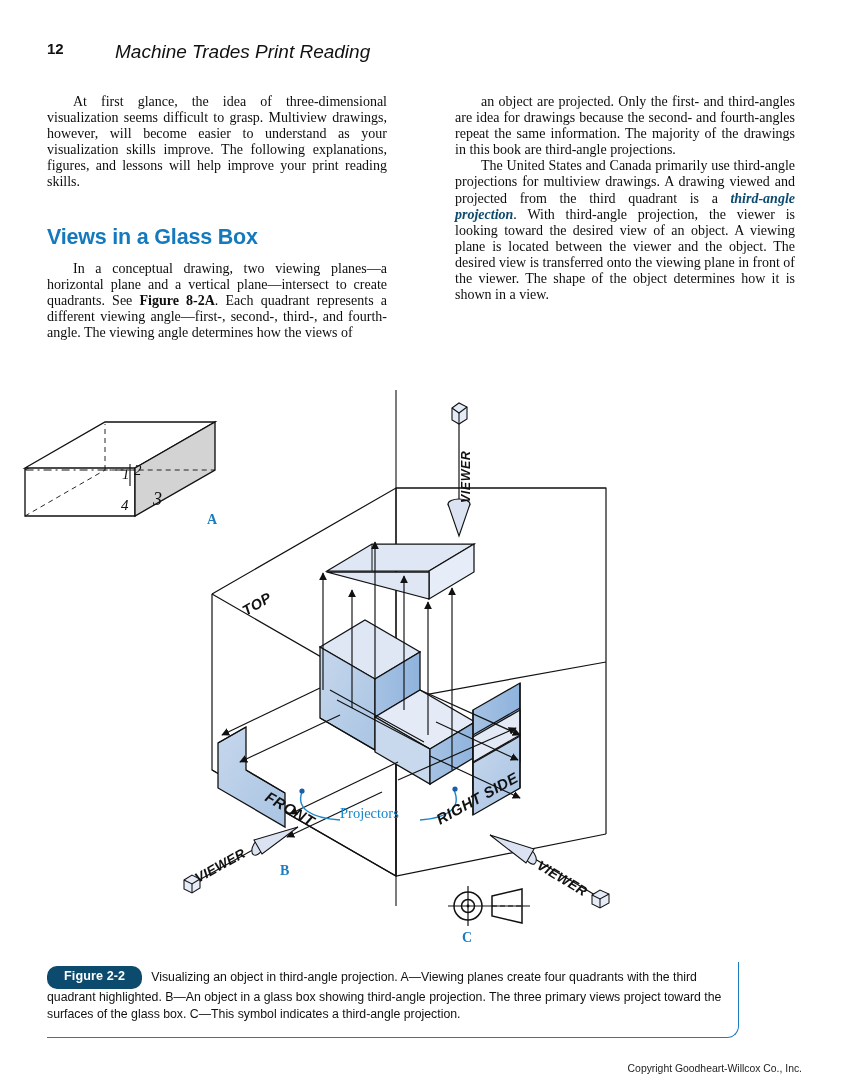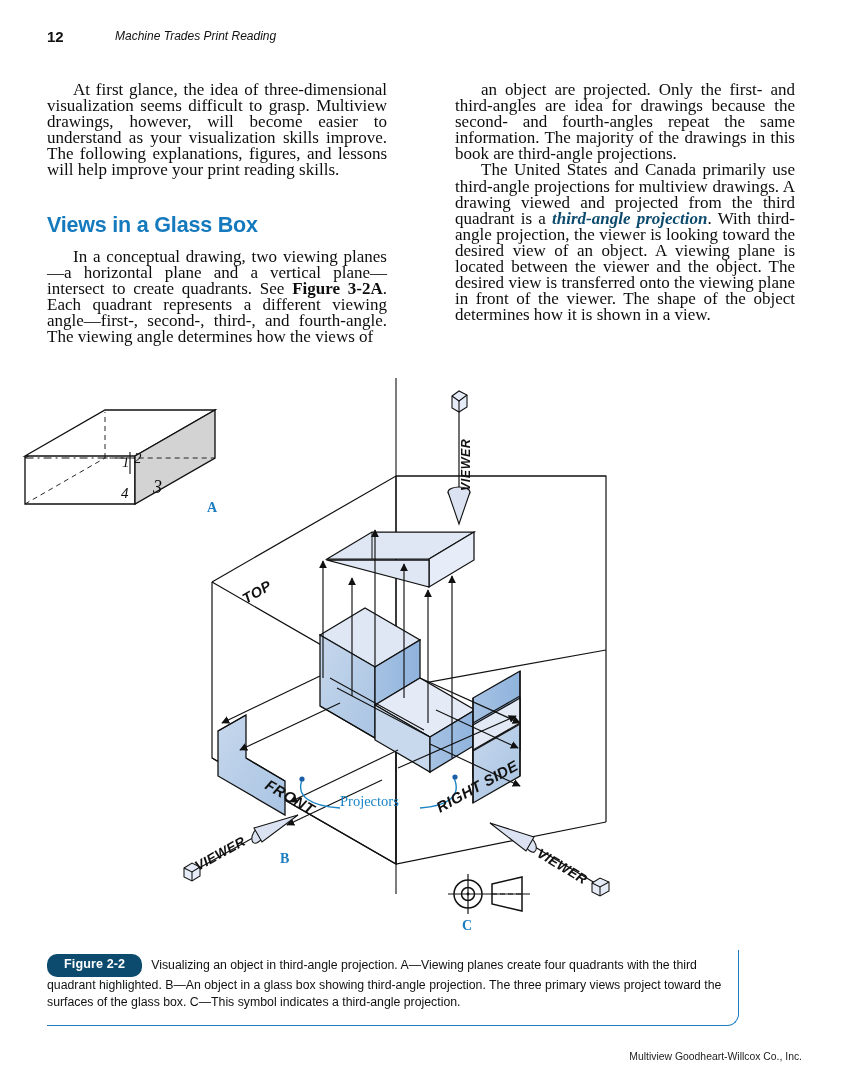--- a/index.html
+++ b/index.html
@@ -4,37 +4,37 @@
 <style>
   html,body{margin:0;padding:0;}
   body{
     width:849px;height:1087px;
     background:#ffffff;
     font-family:"Liberation Serif", serif;
     color:#0d0d0d;
     position:relative;
     overflow:hidden;
   }
-  .page{position:absolute;left:0;top:0;width:849px;height:934px;}
+  .page{position:absolute;left:0;top:12px;width:849px;height:934px;}
 
   
   .runhead{position:absolute;left:47px;top:28px;width:600px;height:22px;}
   .runhead .folio{
     font-family:"Liberation Sans", sans-serif;
     font-weight:bold;font-size:15px;color:#111;
     position:absolute;left:0;top:0;
   }
   .runhead .booktitle{
     font-family:"Liberation Sans", sans-serif;
-    font-style:italic;font-size:12px;color:#111;
+    font-style:italic;font-size:19px;color:#111;
     position:absolute;left:68px;top:1px;white-space:nowrap;
   }
 
   
-  .col{position:absolute;width:340px;font-size:17px;line-height:16.1px;text-align:justify;}
+  .col{position:absolute;width:340px;font-size:14px;line-height:16.1px;text-align:justify;}
   .col.left{left:47px;top:82px;}
   .col.right{left:455px;top:82px;}
   .col p{margin:0;text-indent:26px;}
   .col p + p{margin-top:0;}
   b.figref{font-weight:bold;}
   .term{color:#0c4a6e;font-style:italic;font-weight:bold;}
 
   h2.secheading{
     font-family:"Liberation Sans", sans-serif;
     font-size:21.5px;font-weight:bold;color:#1479bd;
@@ -98,21 +98,21 @@
     <span class="booktitle">Machine Trades Print Reading</span>
   </div>
 
   <div class="col left">
     <p>At first glance, the idea of three-dimensional visualization seems difficult to grasp. Multiview drawings, however, will become easier to understand as your visualization skills improve. The following explanations, figures, and lessons will help improve your print reading skills.</p>
   </div>
 
   <h2 class="secheading">Views in a Glass Box</h2>
 
   <div class="col left" style="top:249px;">
-    <p><span>In a conceptual drawing, two viewing planes—a horizontal plane and a vertical plane—intersect to create quadrants. See </span><b class="figref">Figure 3-2A</b><span>. Each quadrant represents a different viewing angle—first-, second-, third-, and fourth-angle. The viewing angle determines how the views of</span></p>
+    <p><span>In a conceptual drawing, two viewing planes—a horizontal plane and a vertical plane—intersect to create quadrants. See </span><b class="figref">Figure 8-2A</b><span>. Each quadrant represents a different viewing angle—first-, second-, third-, and fourth-angle. The viewing angle determines how the views of</span></p>
   </div>
 
   <div class="col right">
     <p>an object are projected. Only the first- and third-angles are idea for drawings because the second- and fourth-angles repeat the same information. The majority of the drawings in this book are third-angle projections.</p>
     <p><span>The United States and Canada primarily use third-angle projections for multiview drawings. A drawing viewed and projected from the third quadrant is a </span><span class="term">third-angle projection</span><span>. With third-angle projection, the viewer is looking toward the desired view of an object. A viewing plane is located between the viewer and the object. The desired view is transferred onto the viewing plane in front of the viewer. The shape of the object determines how it is shown in a view.</span></p>
   </div>
 
   <div class="figure">
     <svg width="849" height="560" viewBox="0 0 849 560" xmlns="http://www.w3.org/2000/svg">
       <defs>
@@ -319,15 +319,15 @@
     </svg>
   </div>
 
   <div class="captionbox">
     <div class="capborder"></div>
     <div class="captext">
       <span class="figbadge">Figure 2-2</span><span>Visualizing an object in third-angle projection. A—Viewing planes create four quadrants with the third quadrant highlighted. B—An object in a glass box showing third-angle projection. The three primary views project toward the surfaces of the glass box. C—This symbol indicates a third-angle projection.</span>
     </div>
   </div>
 
-  <div class="copyright">Multiview Goodheart-Willcox Co., Inc.</div>
+  <div class="copyright">Copyright Goodheart-Willcox Co., Inc.</div>
 
 </div>
 
 </body></html>

